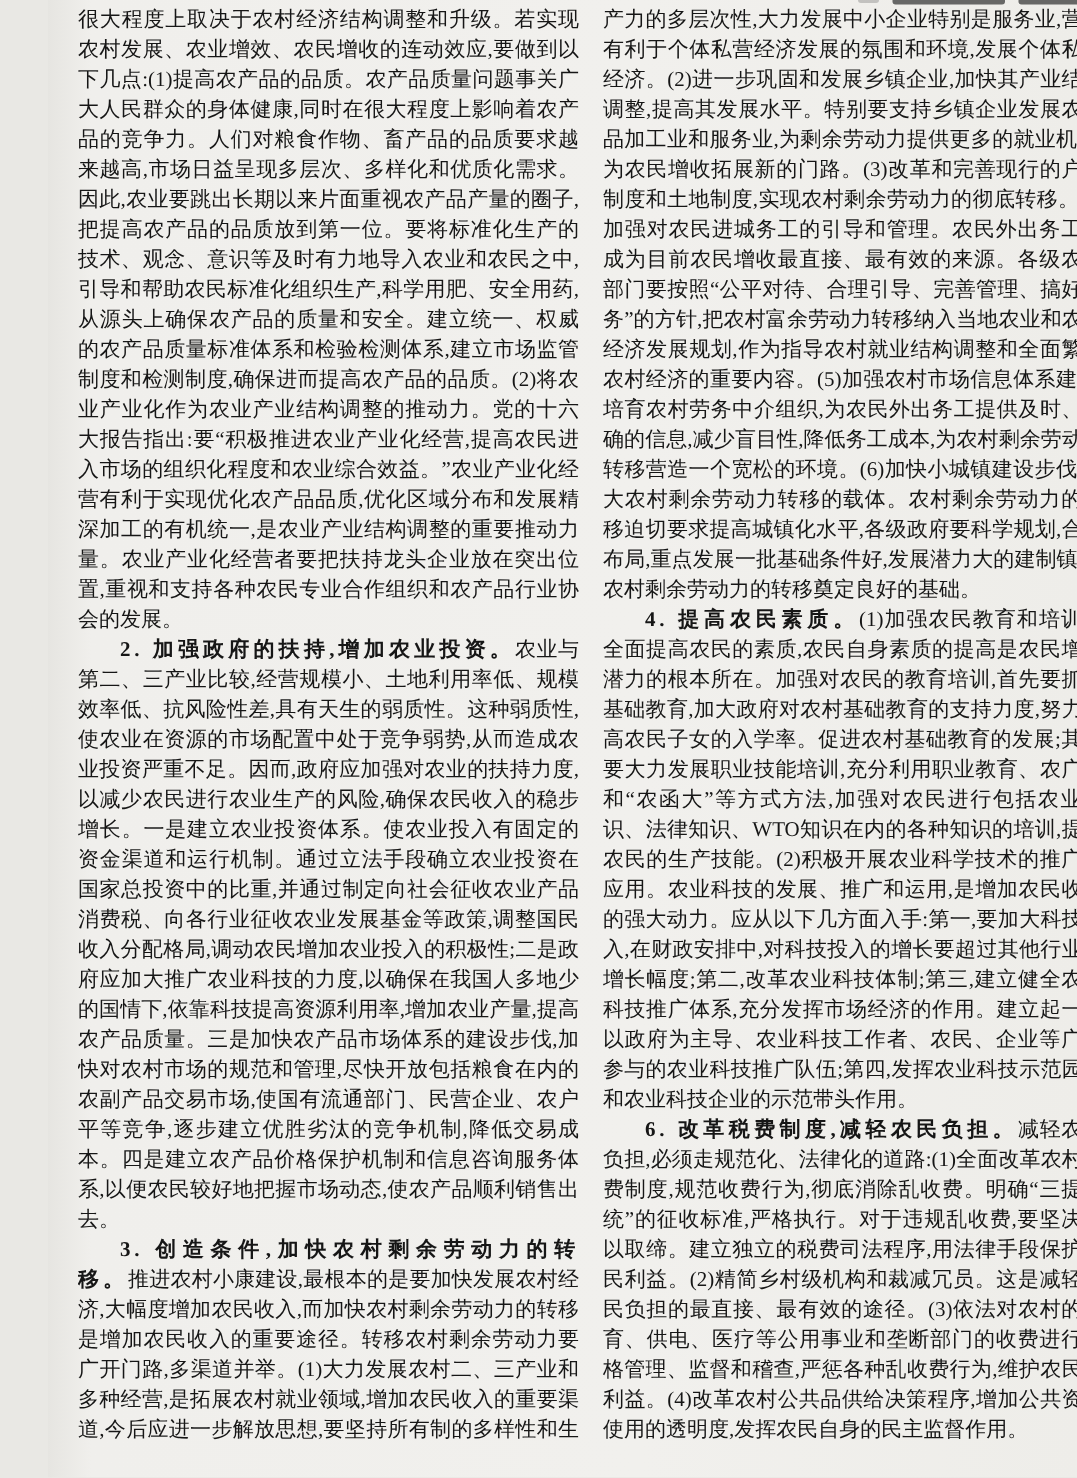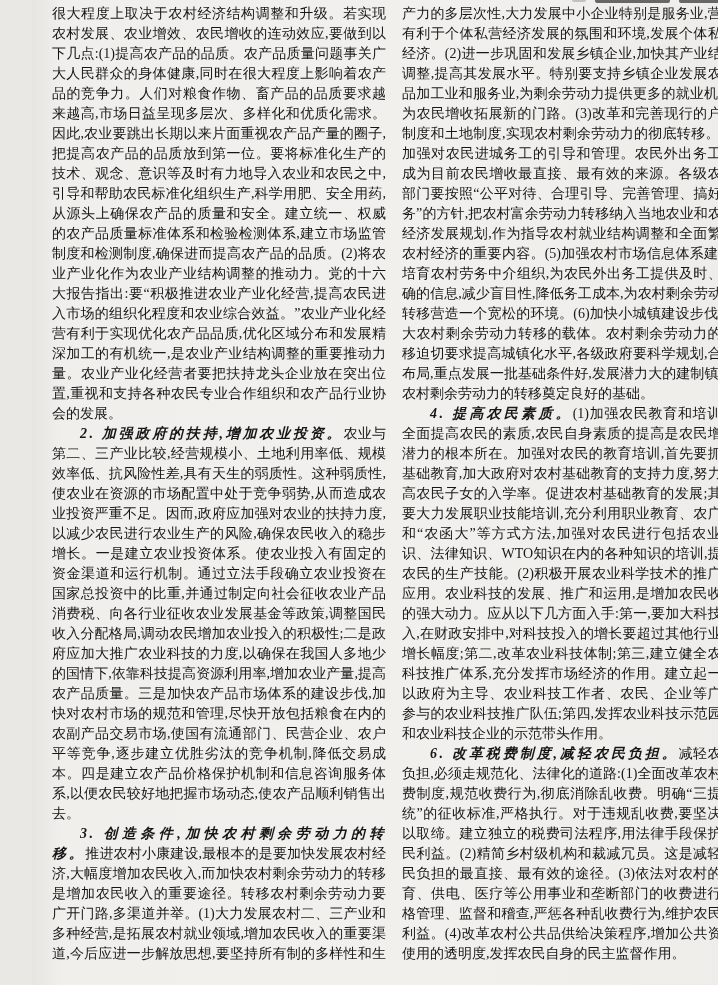--- a/index.html
+++ b/index.html
@@ -43,21 +43,20 @@
     text-align: justify;
     overflow: hidden;
   }
   p.para {
     margin: 0;
     padding: 0;
   }
   p.para.indent { text-indent: 2em; }
   .kai {
     font-weight: bold;
-    font-style: italic;
     letter-spacing: 2.5px;
   }
 </style>
 </head>
 <body>
 
 <div class="page">
   <div class="artifact a3"></div>
   <div class="artifact a1"></div>
   <div class="artifact a2"></div>

